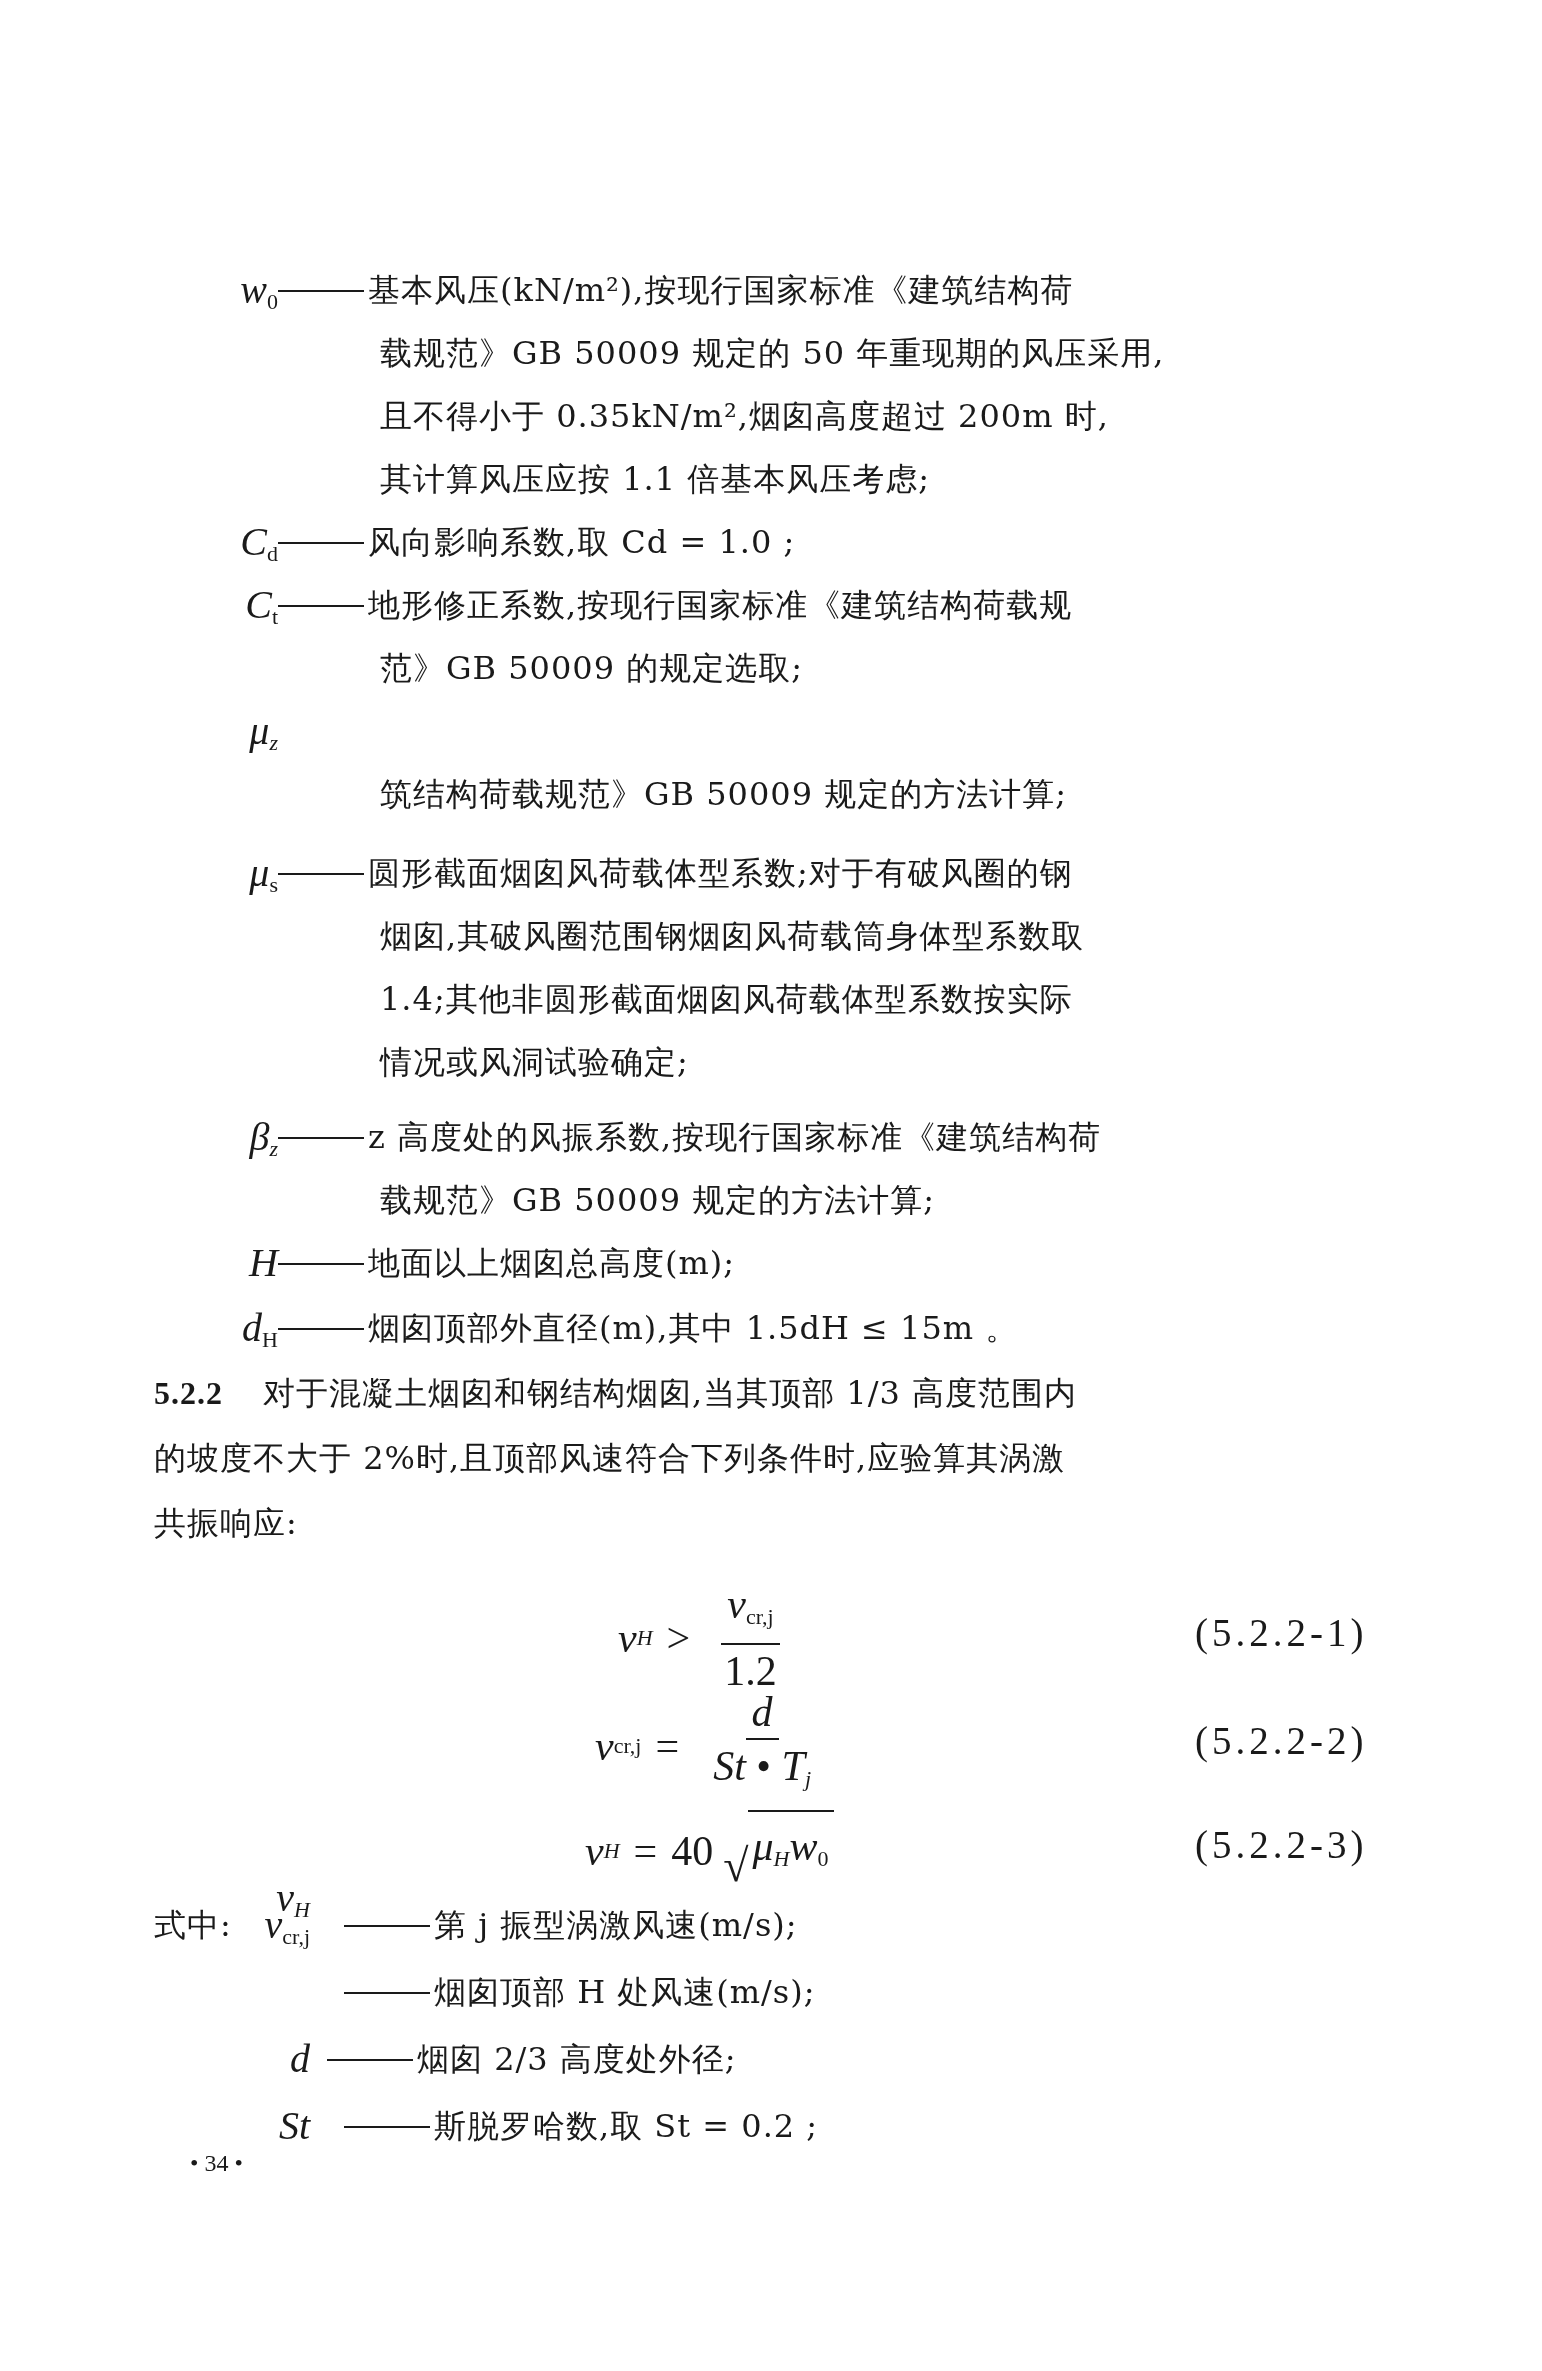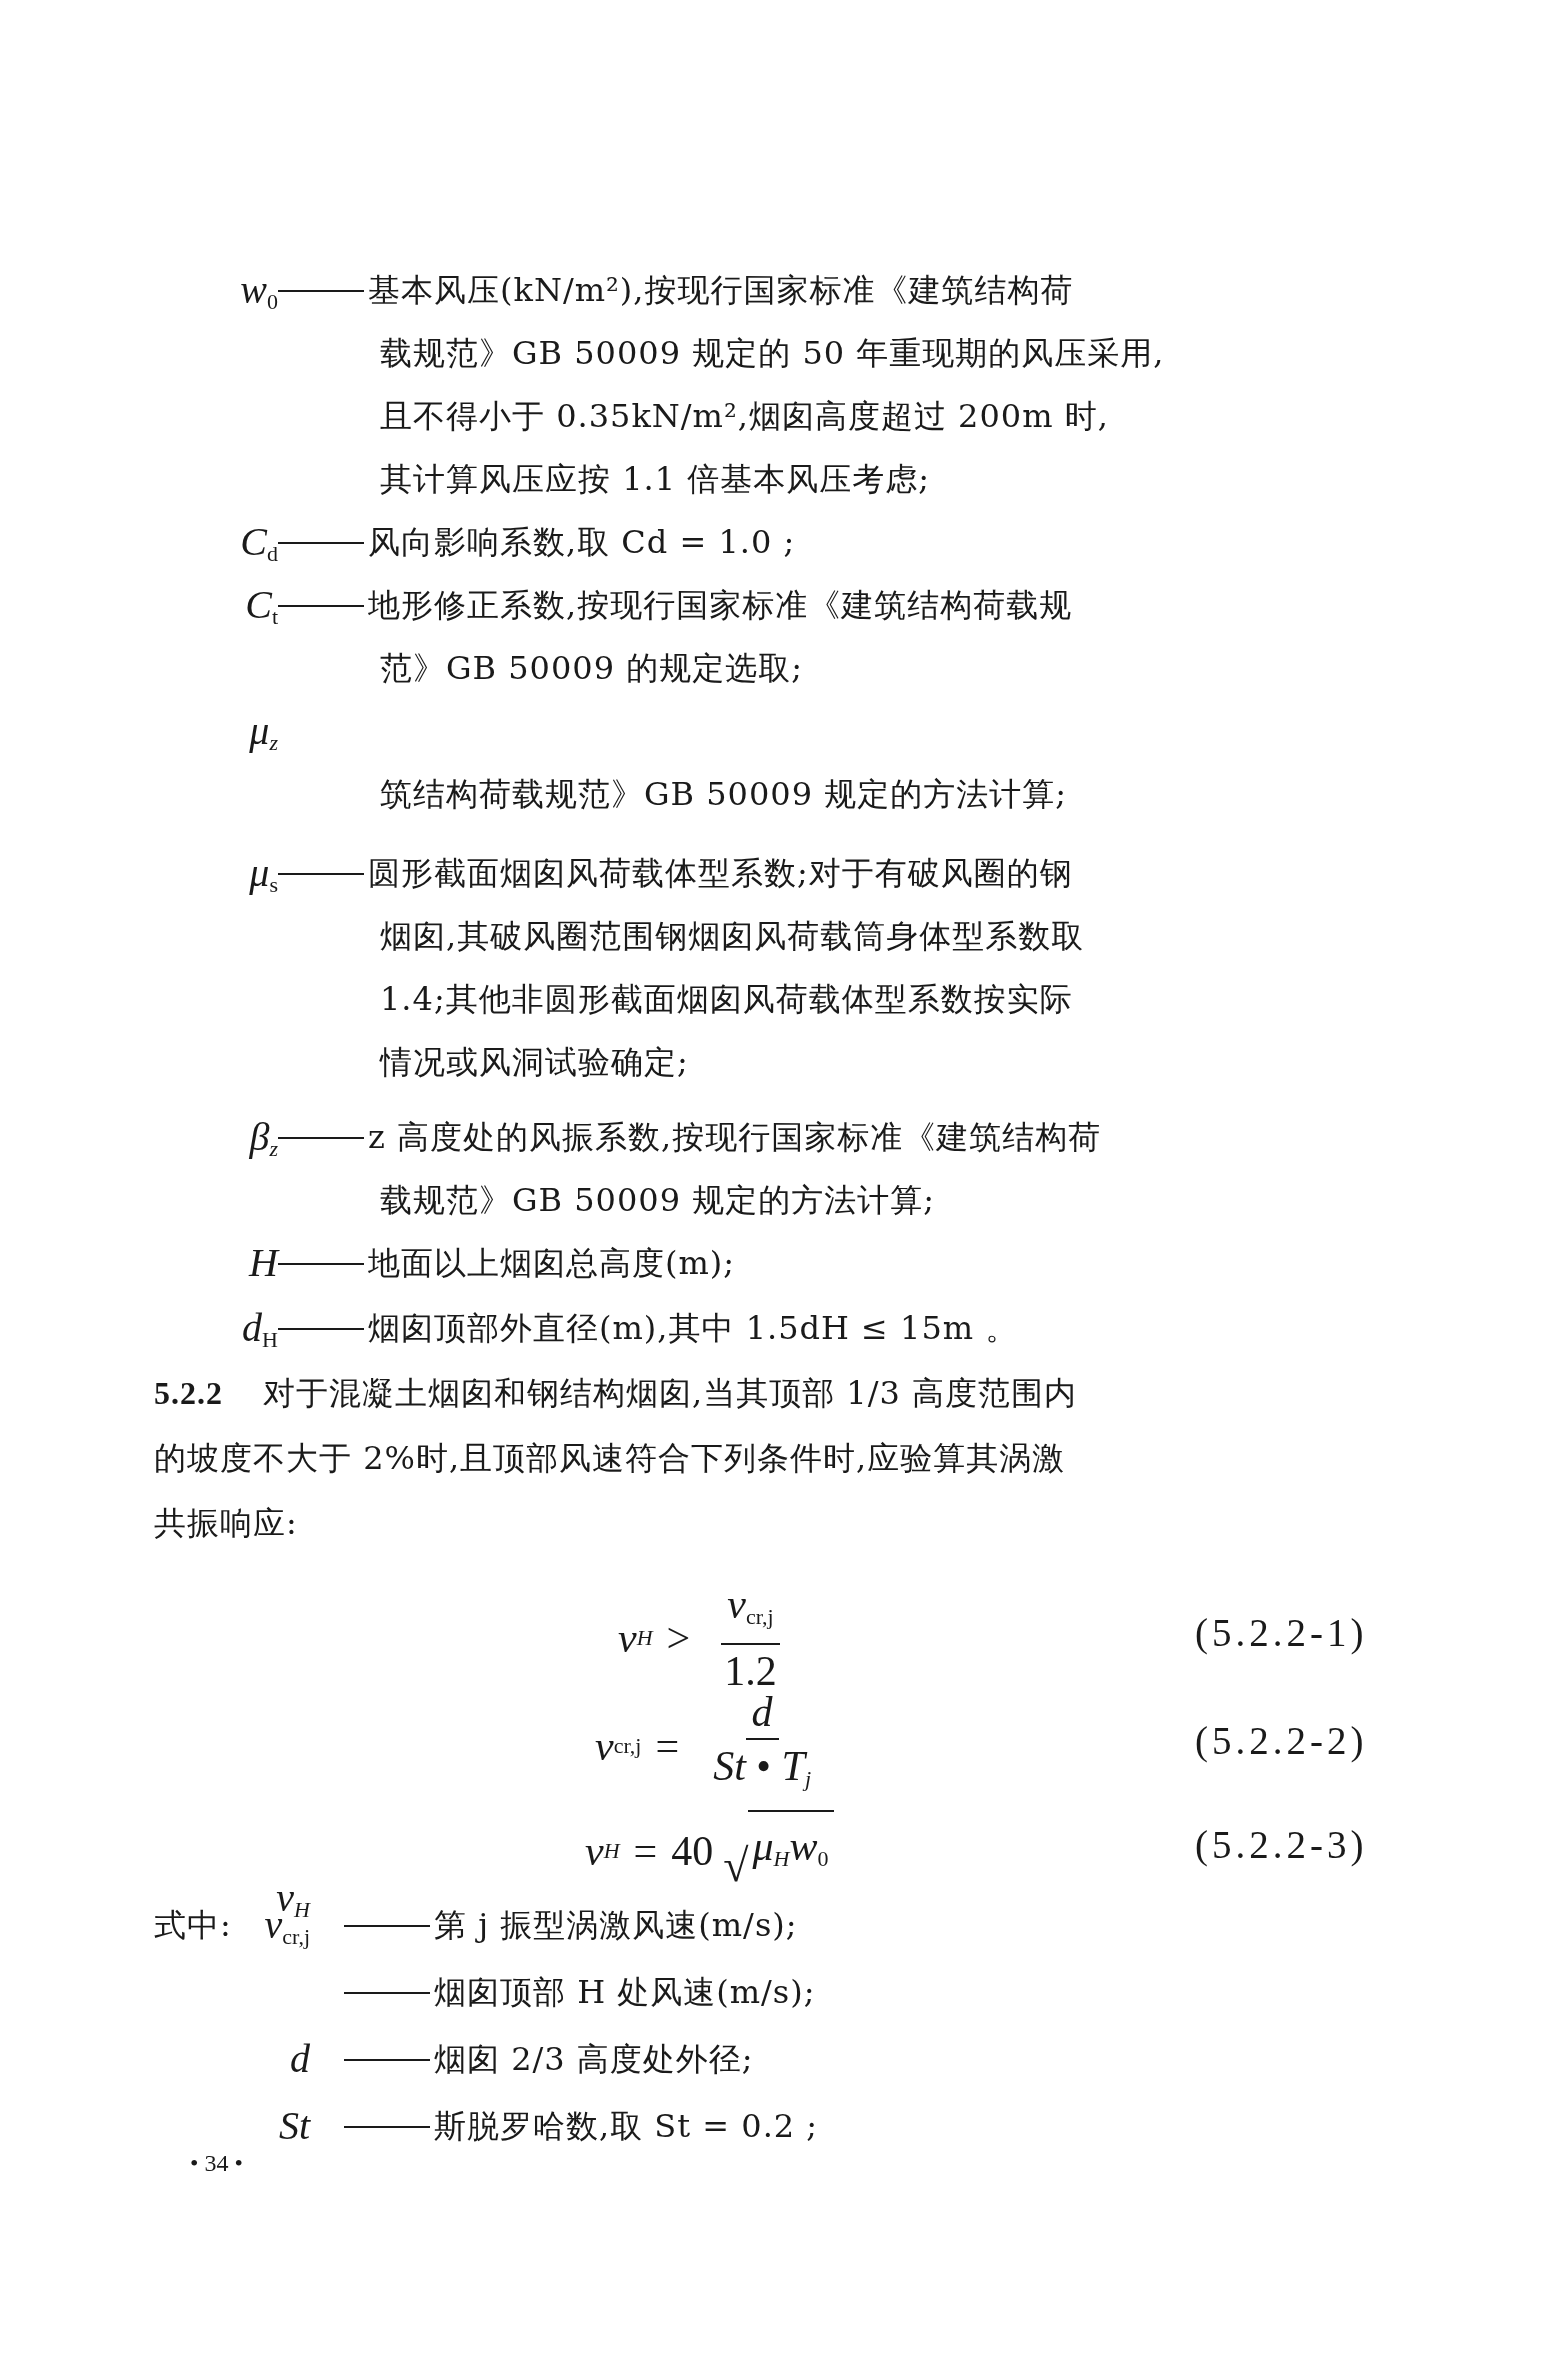--- a/index.html
+++ b/index.html
@@ -191,20 +191,20 @@
   <div class="eqno" style="left:1195px; top:1822px;">(5.2.2-3)</div>
 
   <div class="line" style="left:154px; top:1895px;">式中:</div>
   <div class="sym" style="left:220px; top:1895px; width:90px;"><span>v</span><sub>cr,j</sub></div>
   <div class="line" style="left:336px; top:1895px;"><span class="dash"></span><span>第 j 振型涡激风速(m/s);</span></div>
 
   <div class="sym" style="left:220px; top:1860px; width:90px;margin-top:8px;"><span>v</span><sub class="it">H</sub></div>
   <div class="line" style="left:336px; top:1962px;"><span class="dash"></span><span>烟囱顶部 H 处风速(m/s);</span></div>
 
   <div class="sym" style="left:220px; top:2029px; width:90px;"><span>d</span></div>
-  <div class="line" style="left:336px; top:2029px;"><span class="dash"></span><span>烟囱 2/3 高度处外径;</span></div>
+  <div class="line" style="left:319px; top:2029px;"><span class="dash"></span><span>烟囱 2/3 高度处外径;</span></div>
 
   <div class="sym" style="left:220px; top:2096px; width:90px;"><span>St</span></div>
   <div class="line" style="left:336px; top:2096px;"><span class="dash"></span><span>斯脱罗哈数,取 St = 0.2 ;</span></div>
 
   <div class="pagenum">• 34 •</div>
 
 </div>
 
 </body></html>

